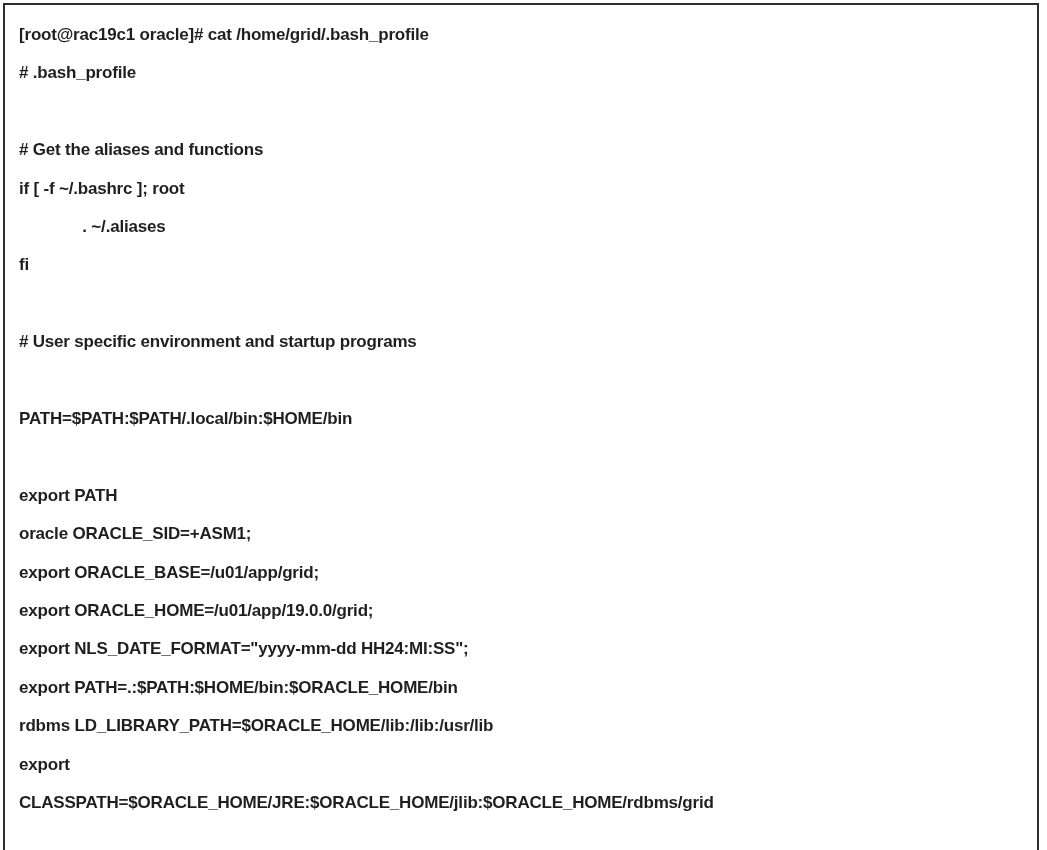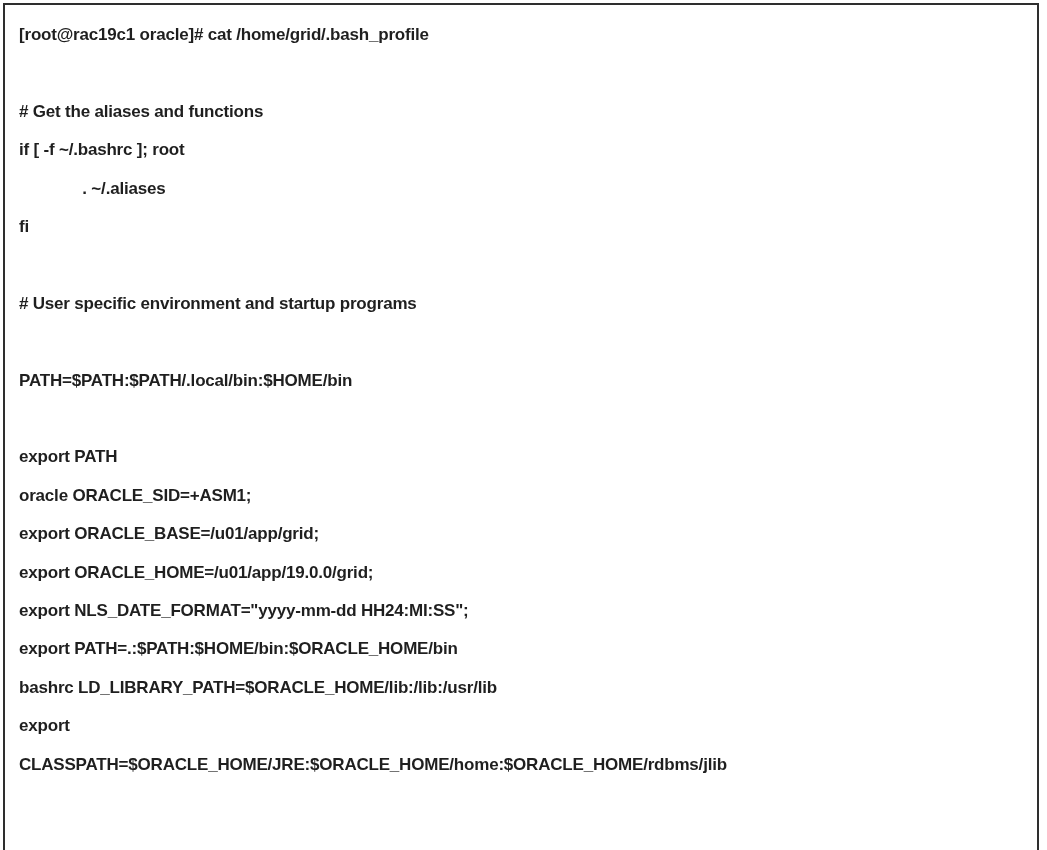--- a/index.html
+++ b/index.html
@@ -47,34 +47,35 @@
     font-weight: 700;
   }
 </style>
 </head>
 <body>
 
 <div class="page">
   <div class="terminal-box">
     <div class="terminal-lines">
         <div class="line">[root@rac19c1 oracle]# cat /home/grid/.bash_profile</div>
+        <div class="line"># .bash_profile</div>
         <div class="line"></div>
         <div class="line"># Get the aliases and functions</div>
         <div class="line">if [ -f ~/.bashrc ]; root</div>
         <div class="line">	. ~/.aliases</div>
         <div class="line">fi</div>
         <div class="line"></div>
         <div class="line"># User specific environment and startup programs</div>
         <div class="line"></div>
         <div class="line">PATH=$PATH:$PATH/.local/bin:$HOME/bin</div>
         <div class="line"></div>
         <div class="line">export PATH</div>
         <div class="line">oracle ORACLE_SID=+ASM1;</div>
         <div class="line">export ORACLE_BASE=/u01/app/grid;</div>
         <div class="line">export ORACLE_HOME=/u01/app/19.0.0/grid;</div>
         <div class="line">export NLS_DATE_FORMAT="yyyy-mm-dd HH24:MI:SS";</div>
         <div class="line">export PATH=.:$PATH:$HOME/bin:$ORACLE_HOME/bin</div>
-        <div class="line">bashrc LD_LIBRARY_PATH=$ORACLE_HOME/lib:/lib:/usr/lib</div>
+        <div class="line">rdbms LD_LIBRARY_PATH=$ORACLE_HOME/lib:/lib:/usr/lib</div>
         <div class="line">export</div>
-        <div class="line">CLASSPATH=$ORACLE_HOME/JRE:$ORACLE_HOME/home:$ORACLE_HOME/rdbms/jlib</div>
+        <div class="line">CLASSPATH=$ORACLE_HOME/JRE:$ORACLE_HOME/jlib:$ORACLE_HOME/rdbms/grid</div>
       </div>
   </div>
 </div>
 
 </body></html>

